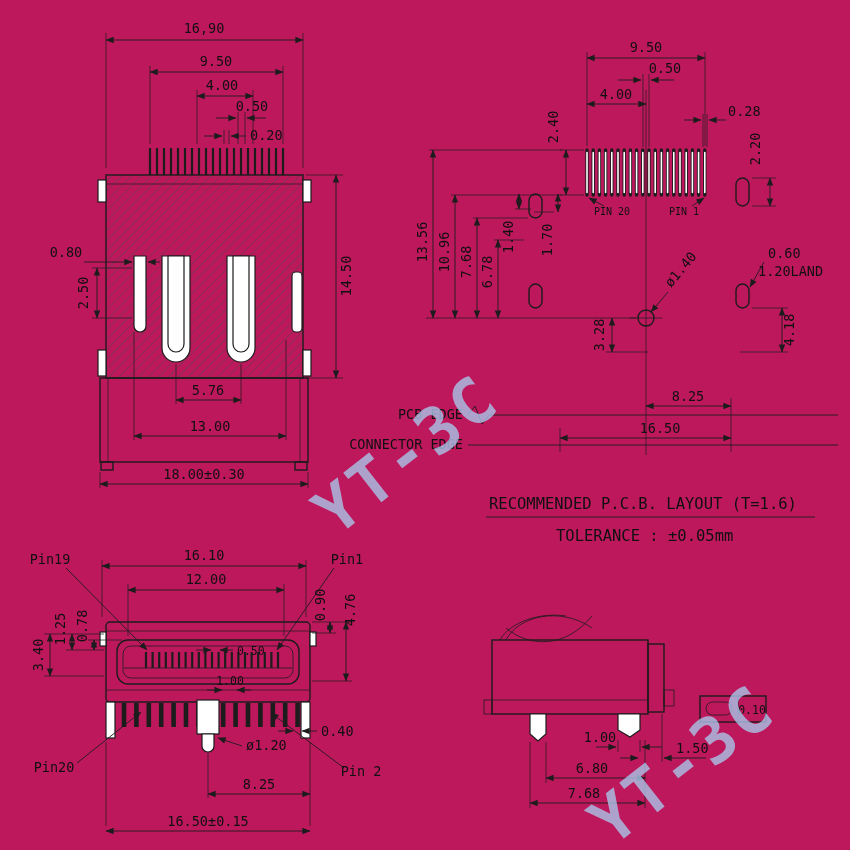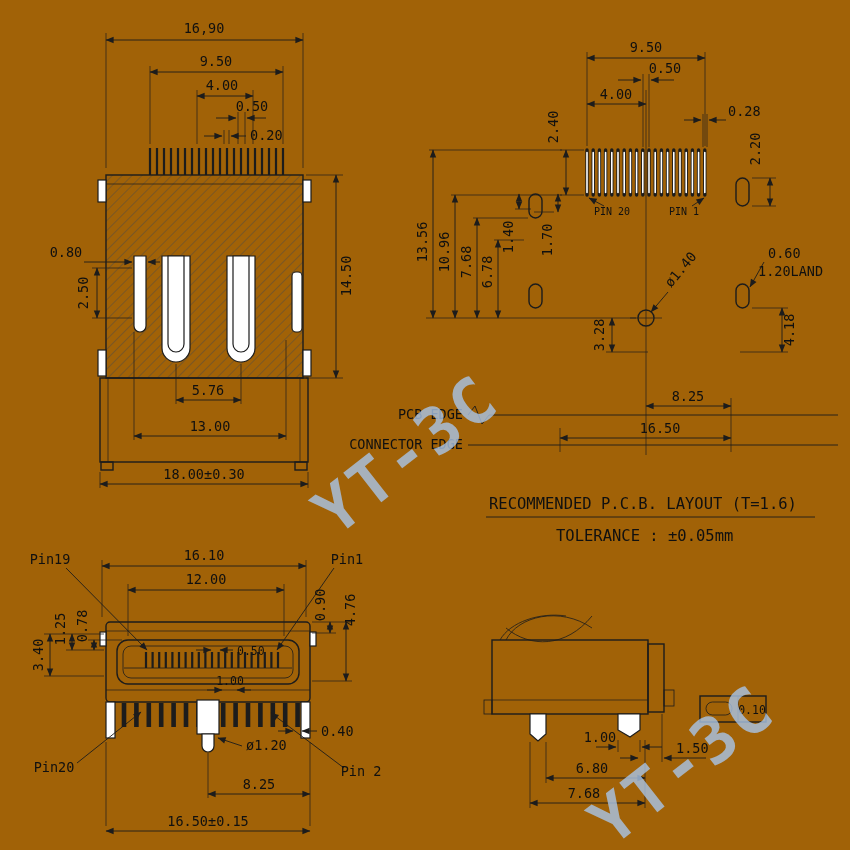--- a/index.html
+++ b/index.html
@@ -1,16 +1,16 @@
 <!DOCTYPE html>
 <html><head>
 <meta charset="utf-8">
 <style>
   html,body{margin:0;padding:0;background:#ffffff}
-  .stage{position:relative;width:850px;height:850px;background:#a16207;overflow:hidden}
+  .stage{position:relative;width:850px;height:850px;background:#be185d;overflow:hidden}
   svg{display:block}
   .p{fill:none;stroke:#1c1c1c;stroke-width:1.4}
   .pt{fill:none;stroke:#1c1c1c;stroke-width:.8}
   .pf{fill:#ffffff;stroke:#1c1c1c;stroke-width:1.2}
   .d{fill:none;stroke:#1c1c1c;stroke-width:.9}
   .e{fill:none;stroke:#1c1c1c;stroke-width:.7}
   .comb{fill:none;stroke:#1c1c1c;stroke-width:2.2}
   .padc{fill:none;stroke:#1c1c1c;stroke-width:3.4;stroke-linecap:round}
   .padw{fill:none;stroke:#ffffff;stroke-width:1.6;stroke-linecap:round}
   .teeth{fill:none;stroke:#1c1c1c;stroke-width:4.6}

